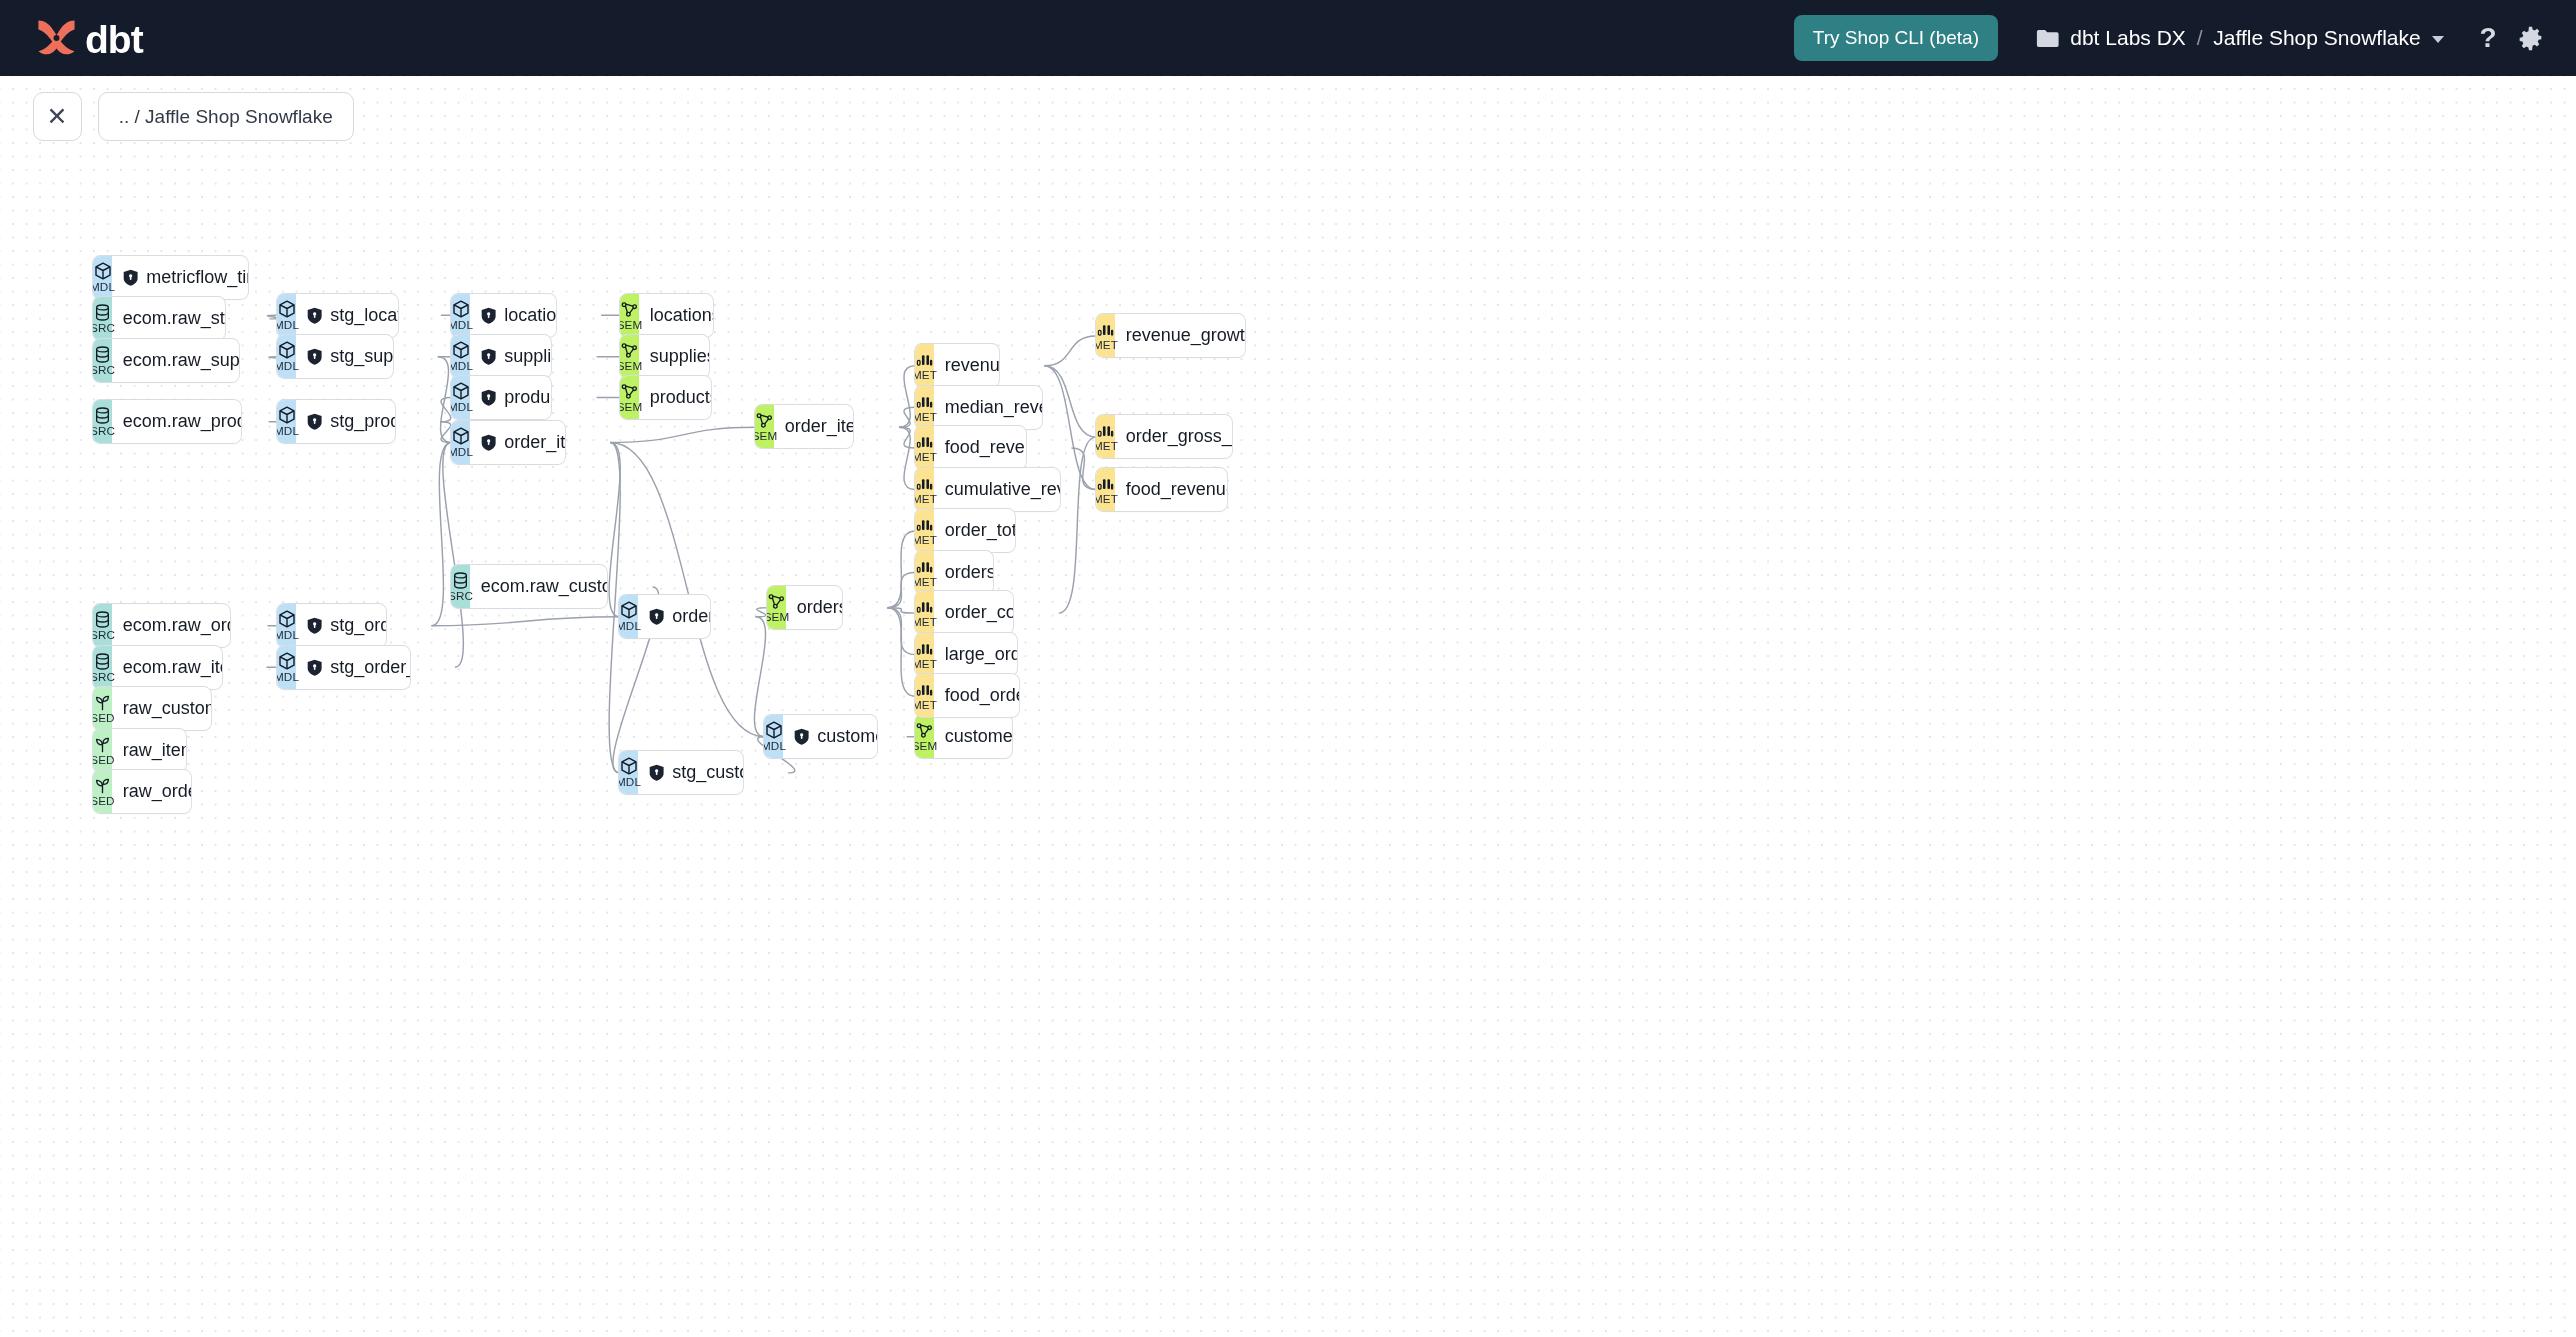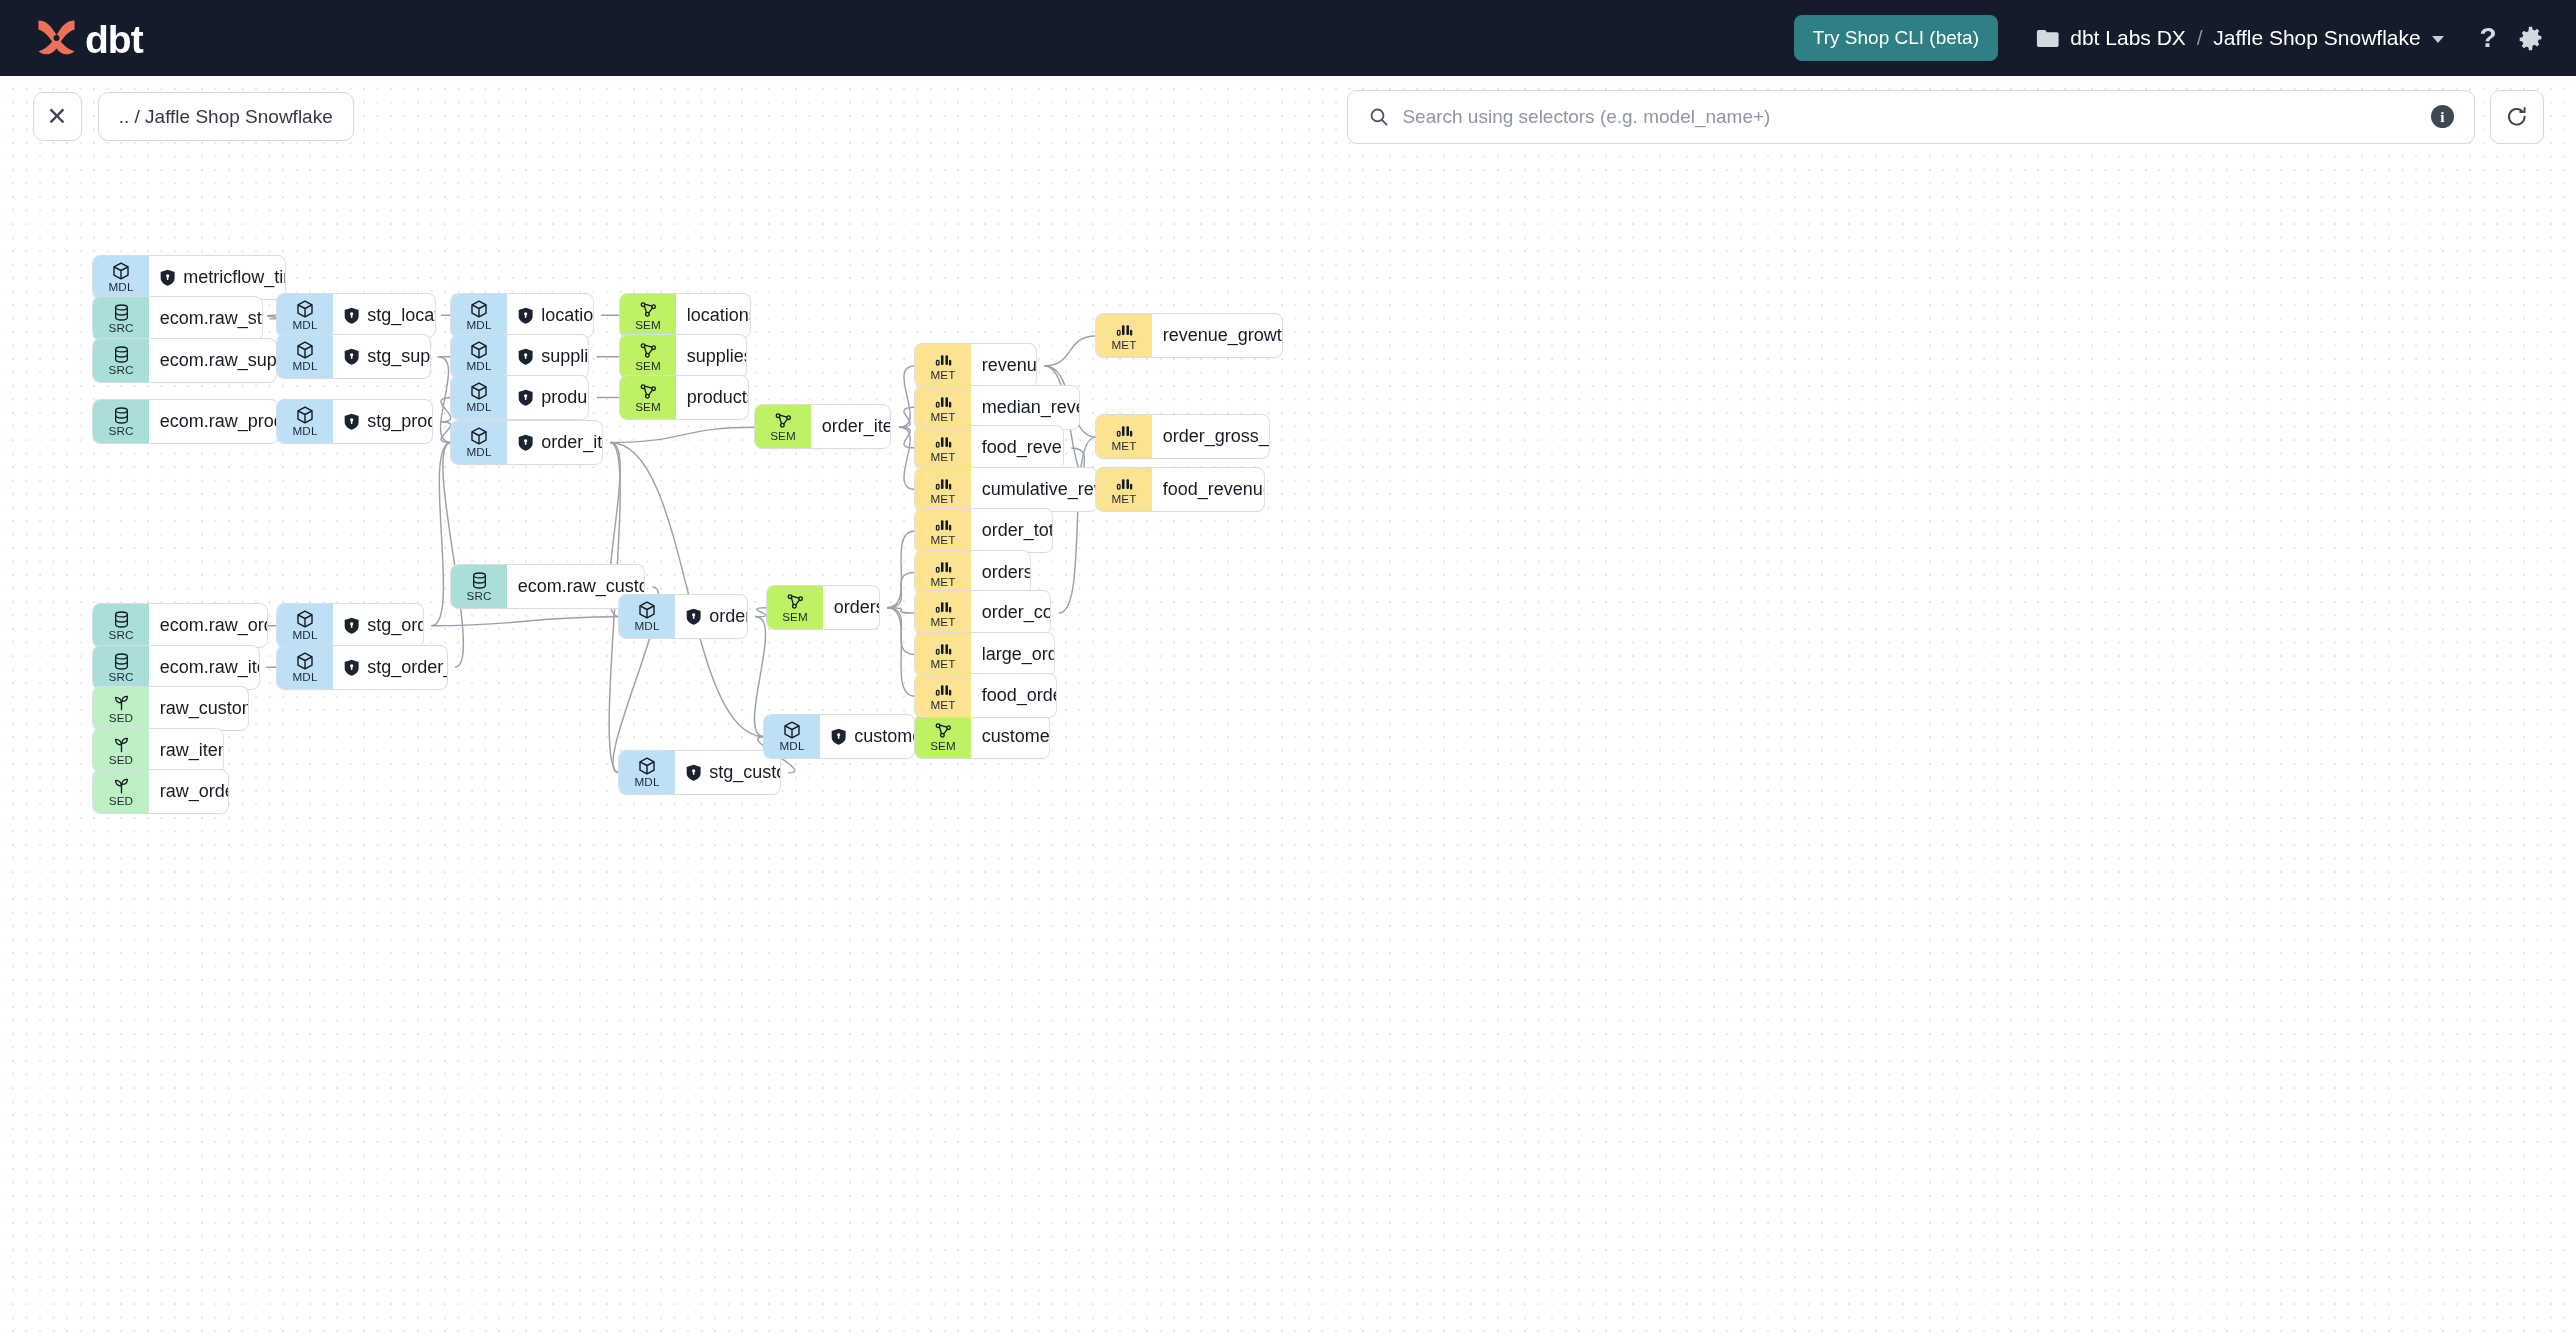--- a/index.html
+++ b/index.html
@@ -106,21 +106,21 @@
     display:flex; align-items:stretch;
     border-radius:7.2px;
     background:#ffffff;
     box-shadow:0 0 0 0.9px #d9dce2, 0 0.9px 1.8px rgba(16,24,40,.06);
     height:43px;
     overflow:hidden;
     cursor:pointer;
     white-space:nowrap;
   }
   .n-badge {
-    width:56px; flex:none;
+    width:19px; flex:none;
     display:flex; flex-direction:column; align-items:center; justify-content:center;
     gap:0px; padding-top:1.8px;
   }
   .n-badge .bi { height:17px; display:flex; align-items:flex-end; }
   .n-badge .bt { font-size:11.7px; line-height:12.6px; color:#1f2733; letter-spacing:0.1px;
                  font-family:"Liberation Sans",sans-serif; }
   .n-body {
     display:flex; align-items:center; gap:8.1px; padding:0 13.5px 0 10.8px;
     font-size:18px; color:#161c26;
   }
@@ -874,30 +874,14 @@
       </div>
     </div>
 </div>
 
 <div class="toolbar">
   <div class="sq-btn">
     <span class="x-glyph">✕</span>
   </div>
   <div class="crumb-pill">.. / Jaffle Shop Snowflake</div>
 
-  <div class="search-area">
-    <div class="search-box">
-      <svg width="21.7" height="21.7" viewBox="0 0 24 24">
-        <circle cx="10.5" cy="10.5" r="6.6" fill="none" stroke="#4a5261" stroke-width="2"></circle>
-        <line x1="15.4" y1="15.4" x2="20.6" y2="20.6" stroke="#4a5261" stroke-width="2" stroke-linecap="round"></line>
-      </svg>
-      <input type="text" value="" placeholder="Search using selectors (e.g. model_name+)" style="">
-      <div class="info-dot">i</div>
-    </div>
-    <div class="refresh-btn">
-      <svg width="23.5" height="23.5" viewBox="0 0 24 24">
-        <path d="M20 12a8 8 0 11-2.6-5.9" fill="none" stroke="#3f4754" stroke-width="2" stroke-linecap="round"></path>
-        <polyline points="20,3 20,7.2 15.6,7.2" fill="none" stroke="#3f4754" stroke-width="2" stroke-linecap="round" stroke-linejoin="round"></polyline>
-      </svg>
-    </div>
-  </div>
 </div>
 
 
 </body></html>

